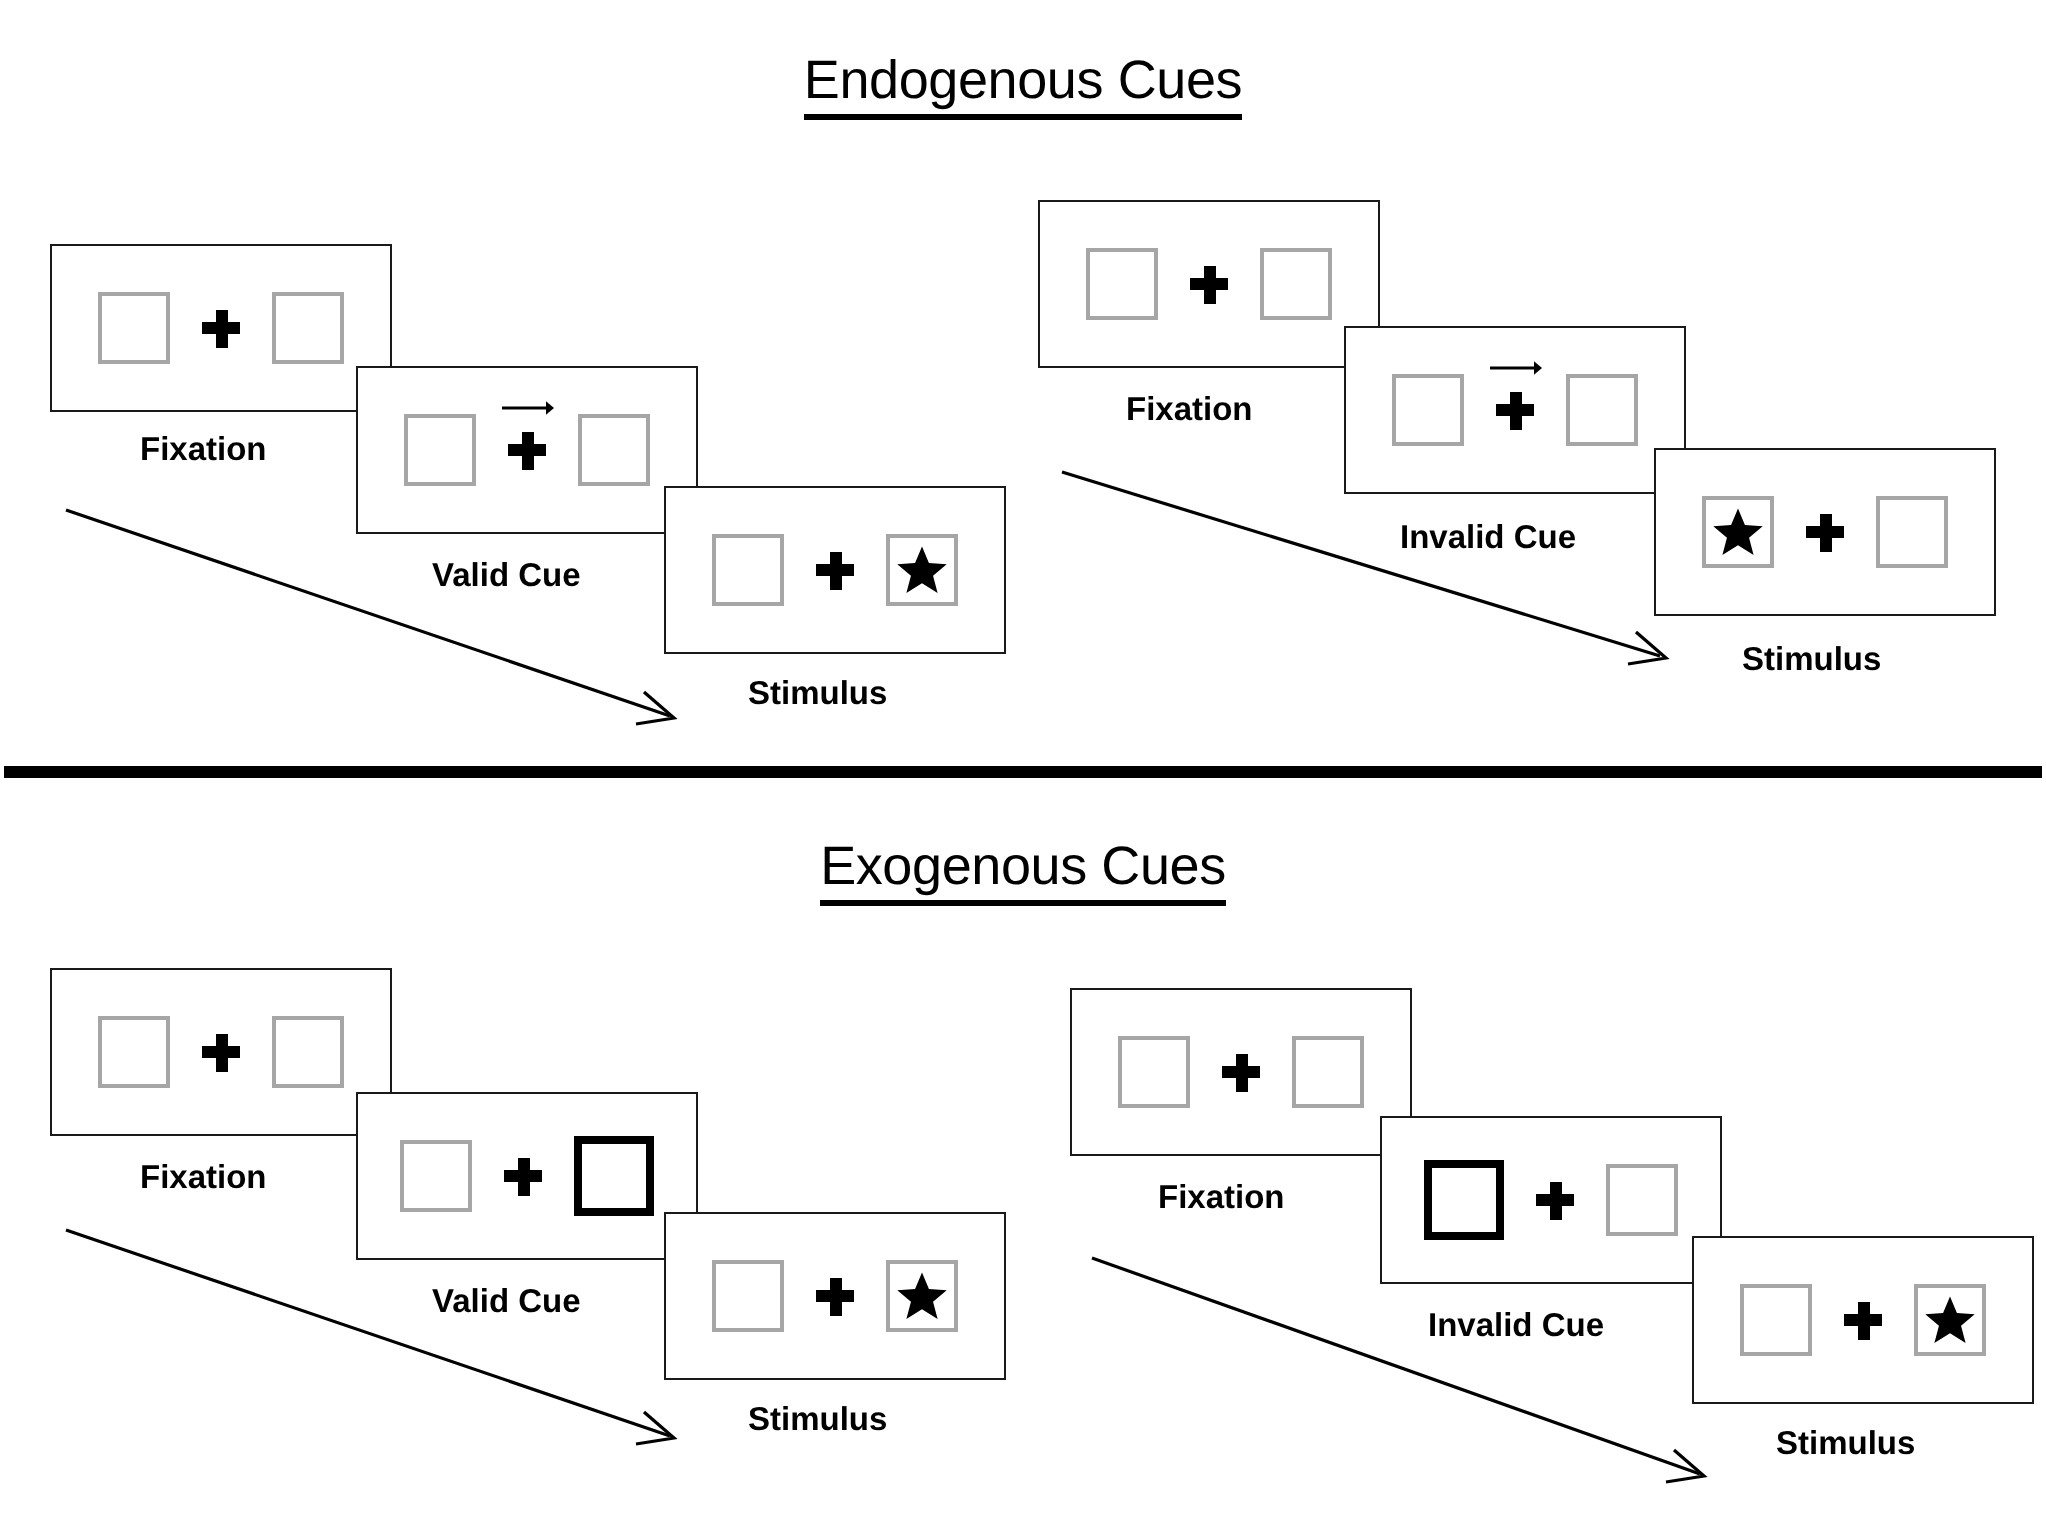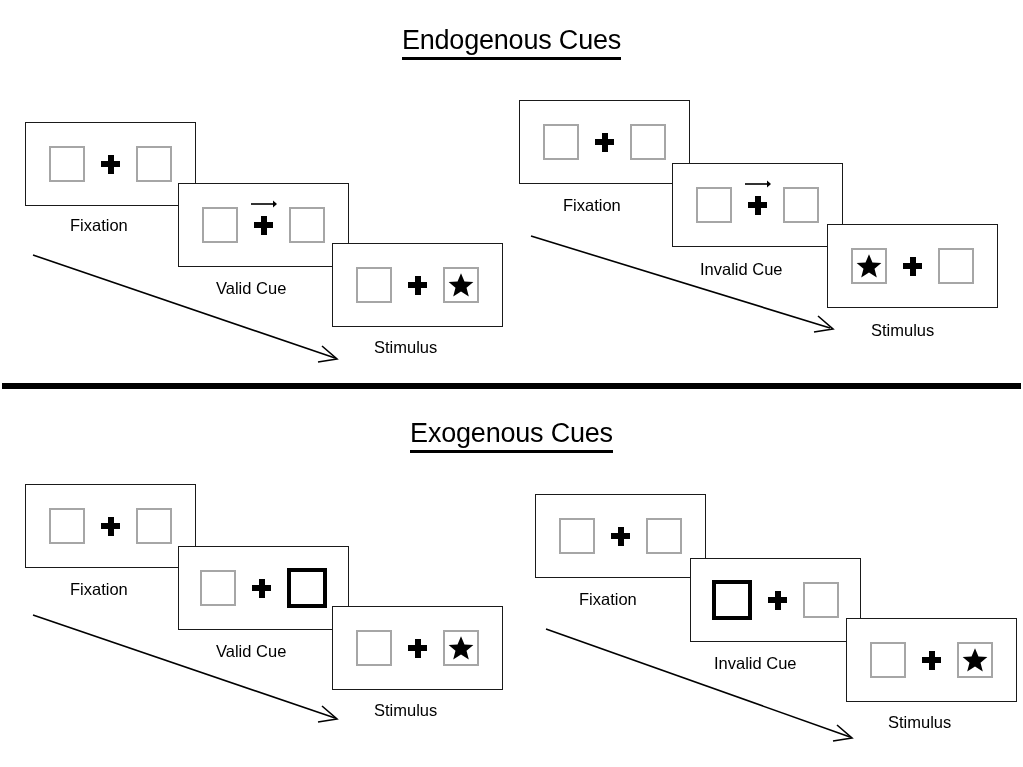--- a/index.html
+++ b/index.html
@@ -120,21 +120,21 @@
   
   .star {
     width: 26px;
     height: 26px;
     display: block;
   }
 
   
   .caption {
     position: absolute;
-    font-weight: normal;
+    font-weight: bold;
     font-size: 16.5px;
     color: #000000;
     white-space: nowrap;
   }
 
   
   .seq-arrow {
     position: absolute;
     overflow: visible;
   }

